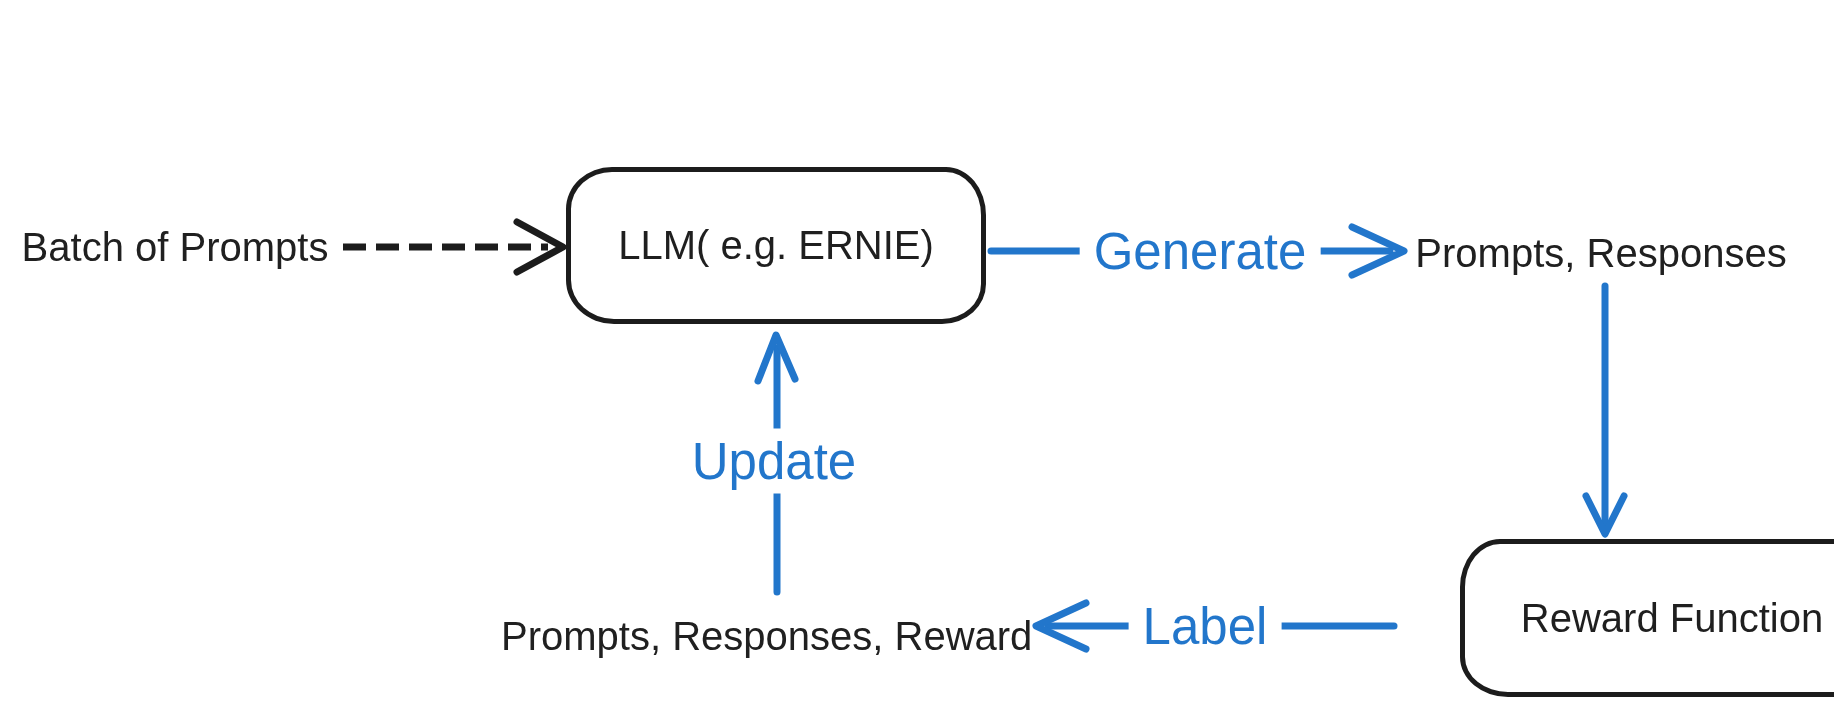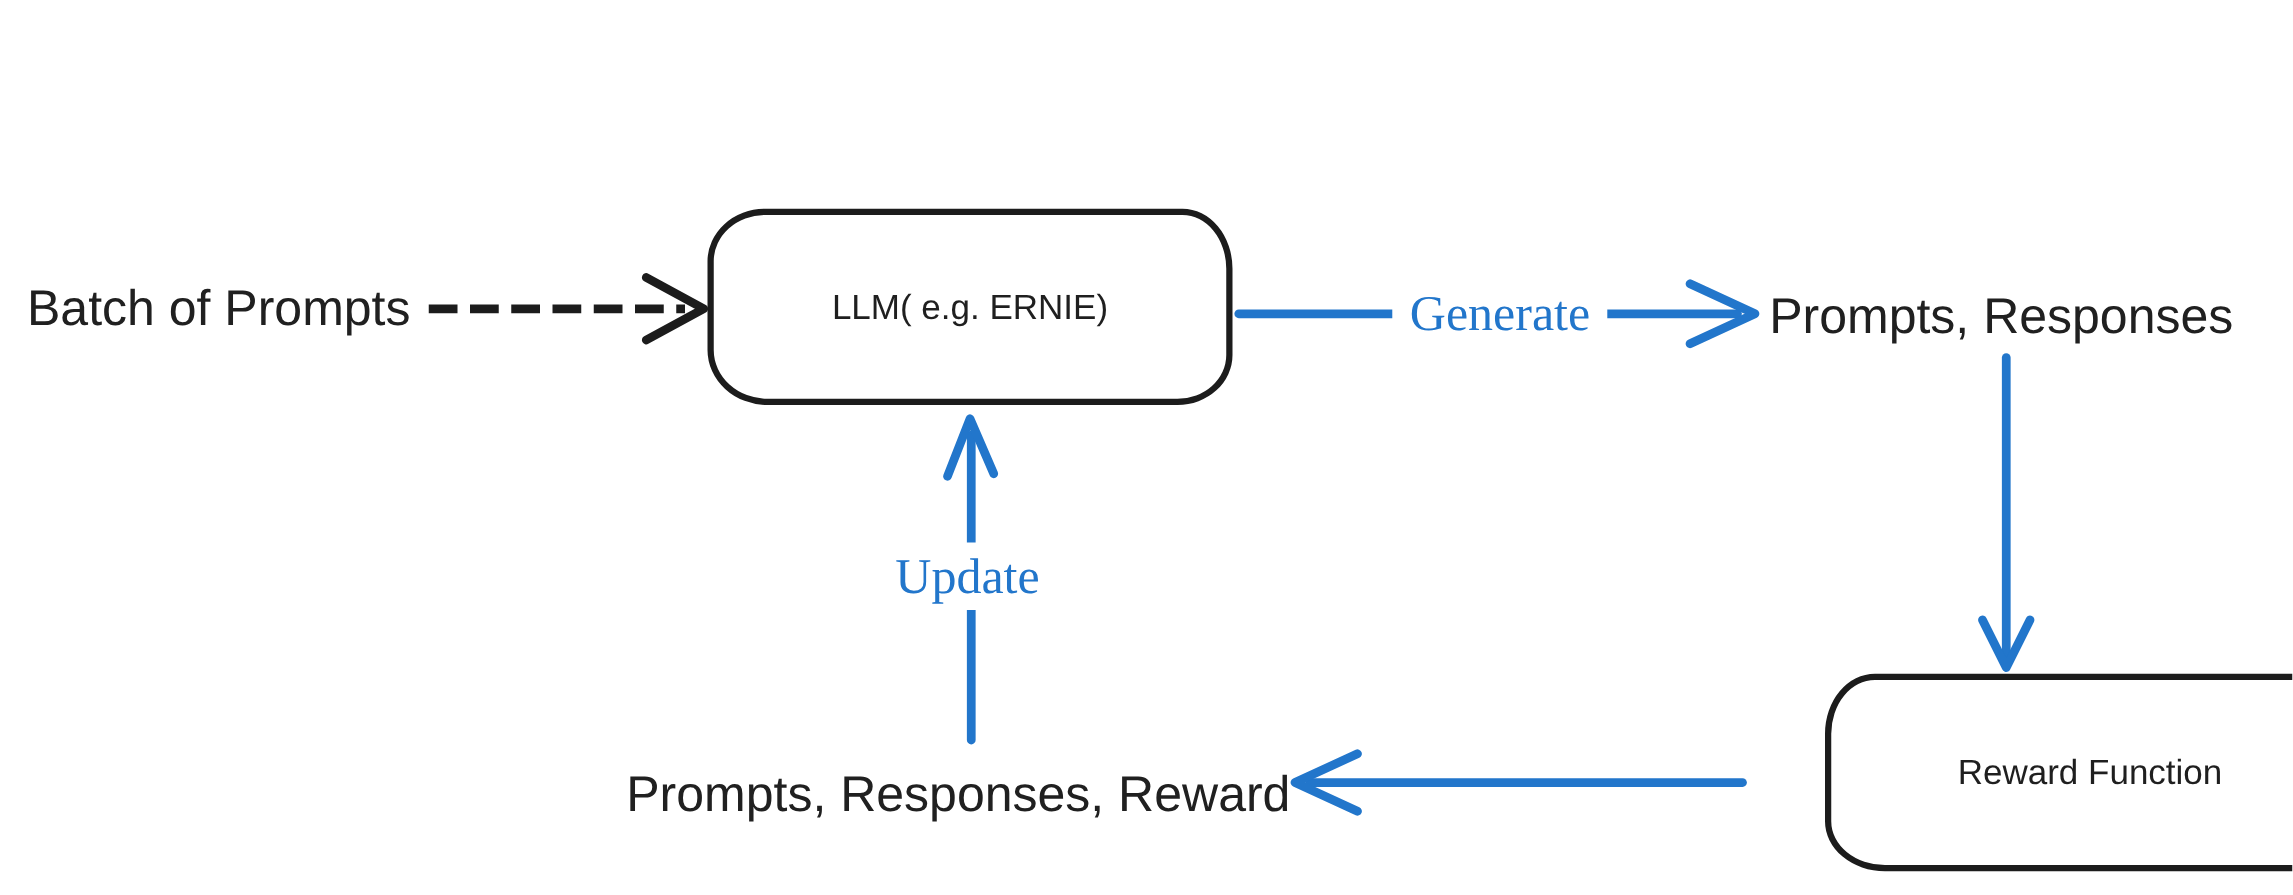--- a/index.html
+++ b/index.html
@@ -32,21 +32,21 @@
   .edges .shaft.dashed{stroke-dasharray:23 10;stroke-linecap:butt;}
   .edges .head{fill:none;stroke-width:7px;stroke-linecap:round;stroke-linejoin:round;}
   .edges .blue{stroke:var(--accent);}
   .edges .ink{stroke:var(--ink);}
   .node{
     position:absolute;
     box-sizing:border-box;
     background:var(--background);
     border:5px solid var(--ink);
     display:flex;align-items:center;justify-content:center;
-    font-size:28px;color:#1f1f1f;
+    font-size:40px;color:#1f1f1f;
     white-space:nowrap;
     z-index:2;
   }
   .node.llm{
     left:566px;top:167px;width:420px;height:157px;
     border-radius:46px 40px 44px 48px / 42px 48px 40px 44px;
   }
   .node.reward{
     left:1460px;top:539px;width:424px;height:158px;
     border-radius:40px 46px 42px 48px / 48px 42px 46px 40px;
@@ -58,24 +58,23 @@
     z-index:2;
   }
   .free-label.batch{left:10px;width:330px;top:227px;}
   .free-label.prompts-responses{left:1341px;width:520px;top:233px;}
   .free-label.prompts-responses-reward{left:501px;width:520px;top:616px;}
   .edge-label{
     position:absolute;
     transform:translate(-50%,-50%);
     background:var(--background);
     color:var(--accent);
-    font-size:40px;line-height:1;
+    font-size:51px;line-height:1;
     padding:7px 14px;white-space:nowrap;
     z-index:3;
-    font-family:Liberation Serif, serif;
   }
   .edge-label.generate{left:1200px;top:251px;}
   .edge-label.label{left:1205px;top:626px;}
   .edge-label.update{left:774px;top:461px;}
 </style>
 </head>
 <body>
 
 <div class="canvas">
 
@@ -117,16 +116,17 @@
   </div>
 
   <div class="free-label batch">Batch of Prompts</div>
 
   <div class="free-label prompts-responses">Prompts, Responses</div>
 
   <div class="free-label prompts-responses-reward">Prompts, Responses, Reward</div>
 
   <div class="edge-label generate">Generate</div>
 
+  <div class="edge-label label">Label</div>
 
   <div class="edge-label update">Update</div>
 
 </div>
 
 </body></html>

